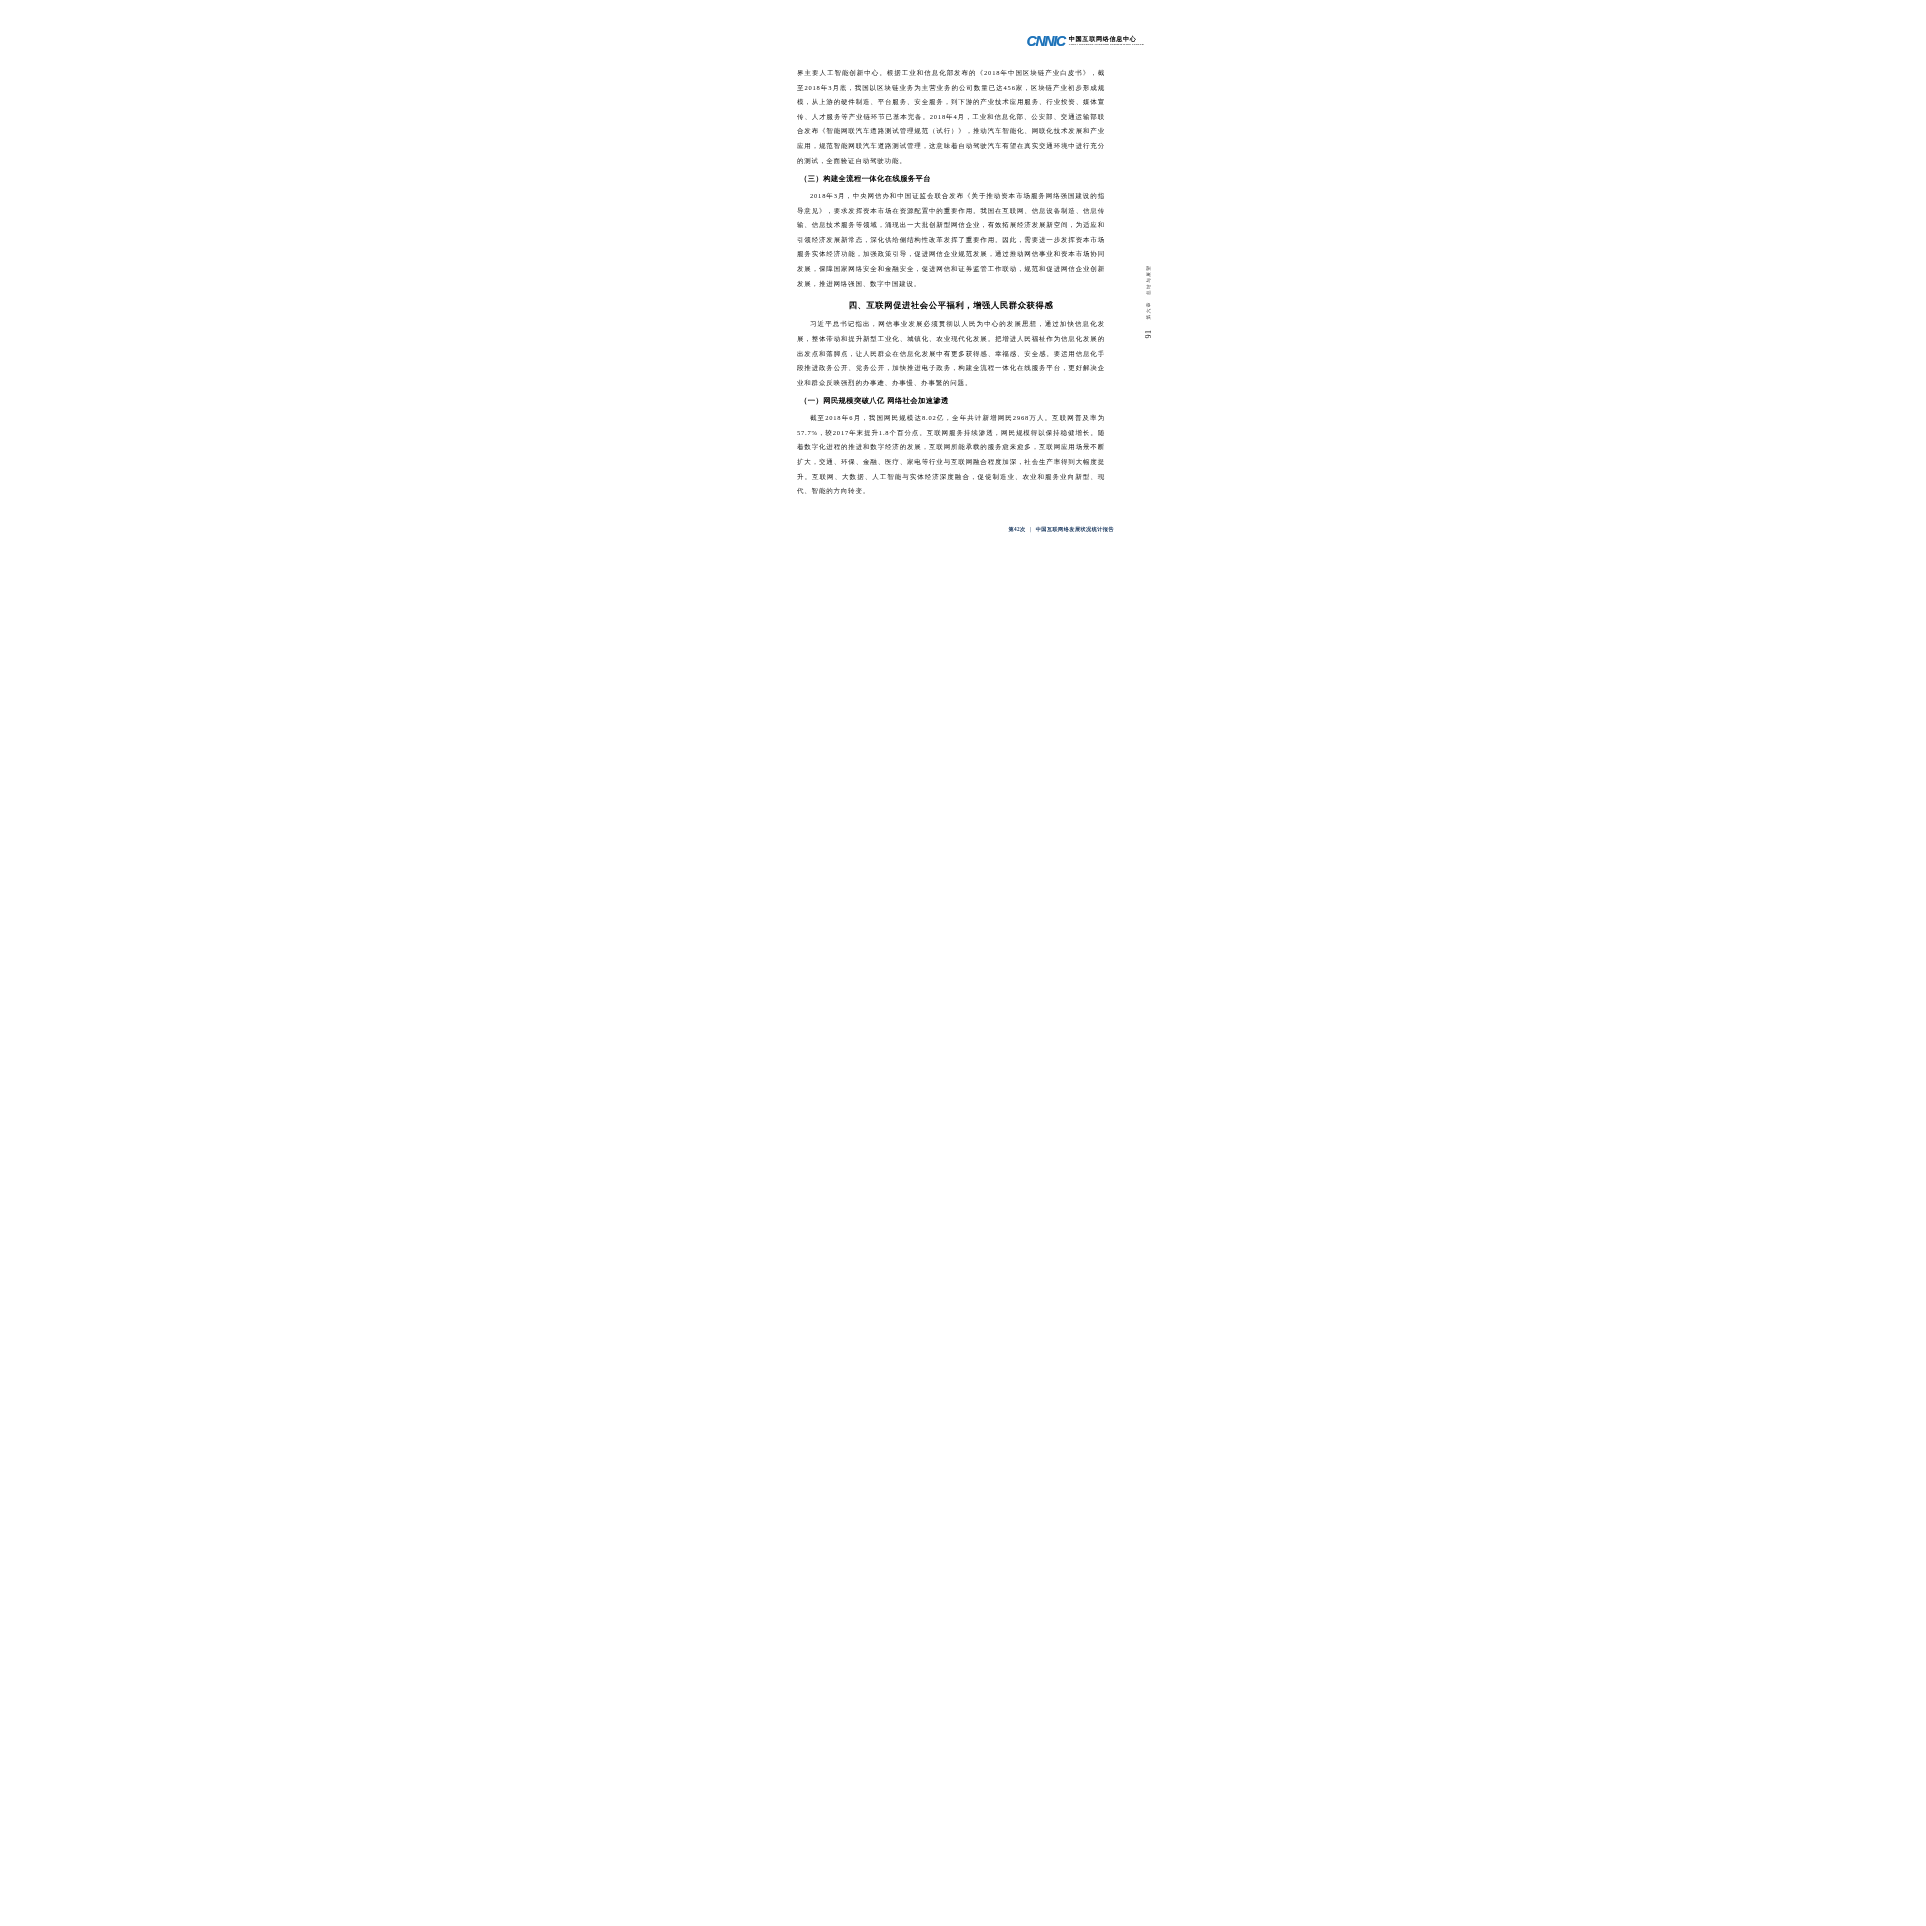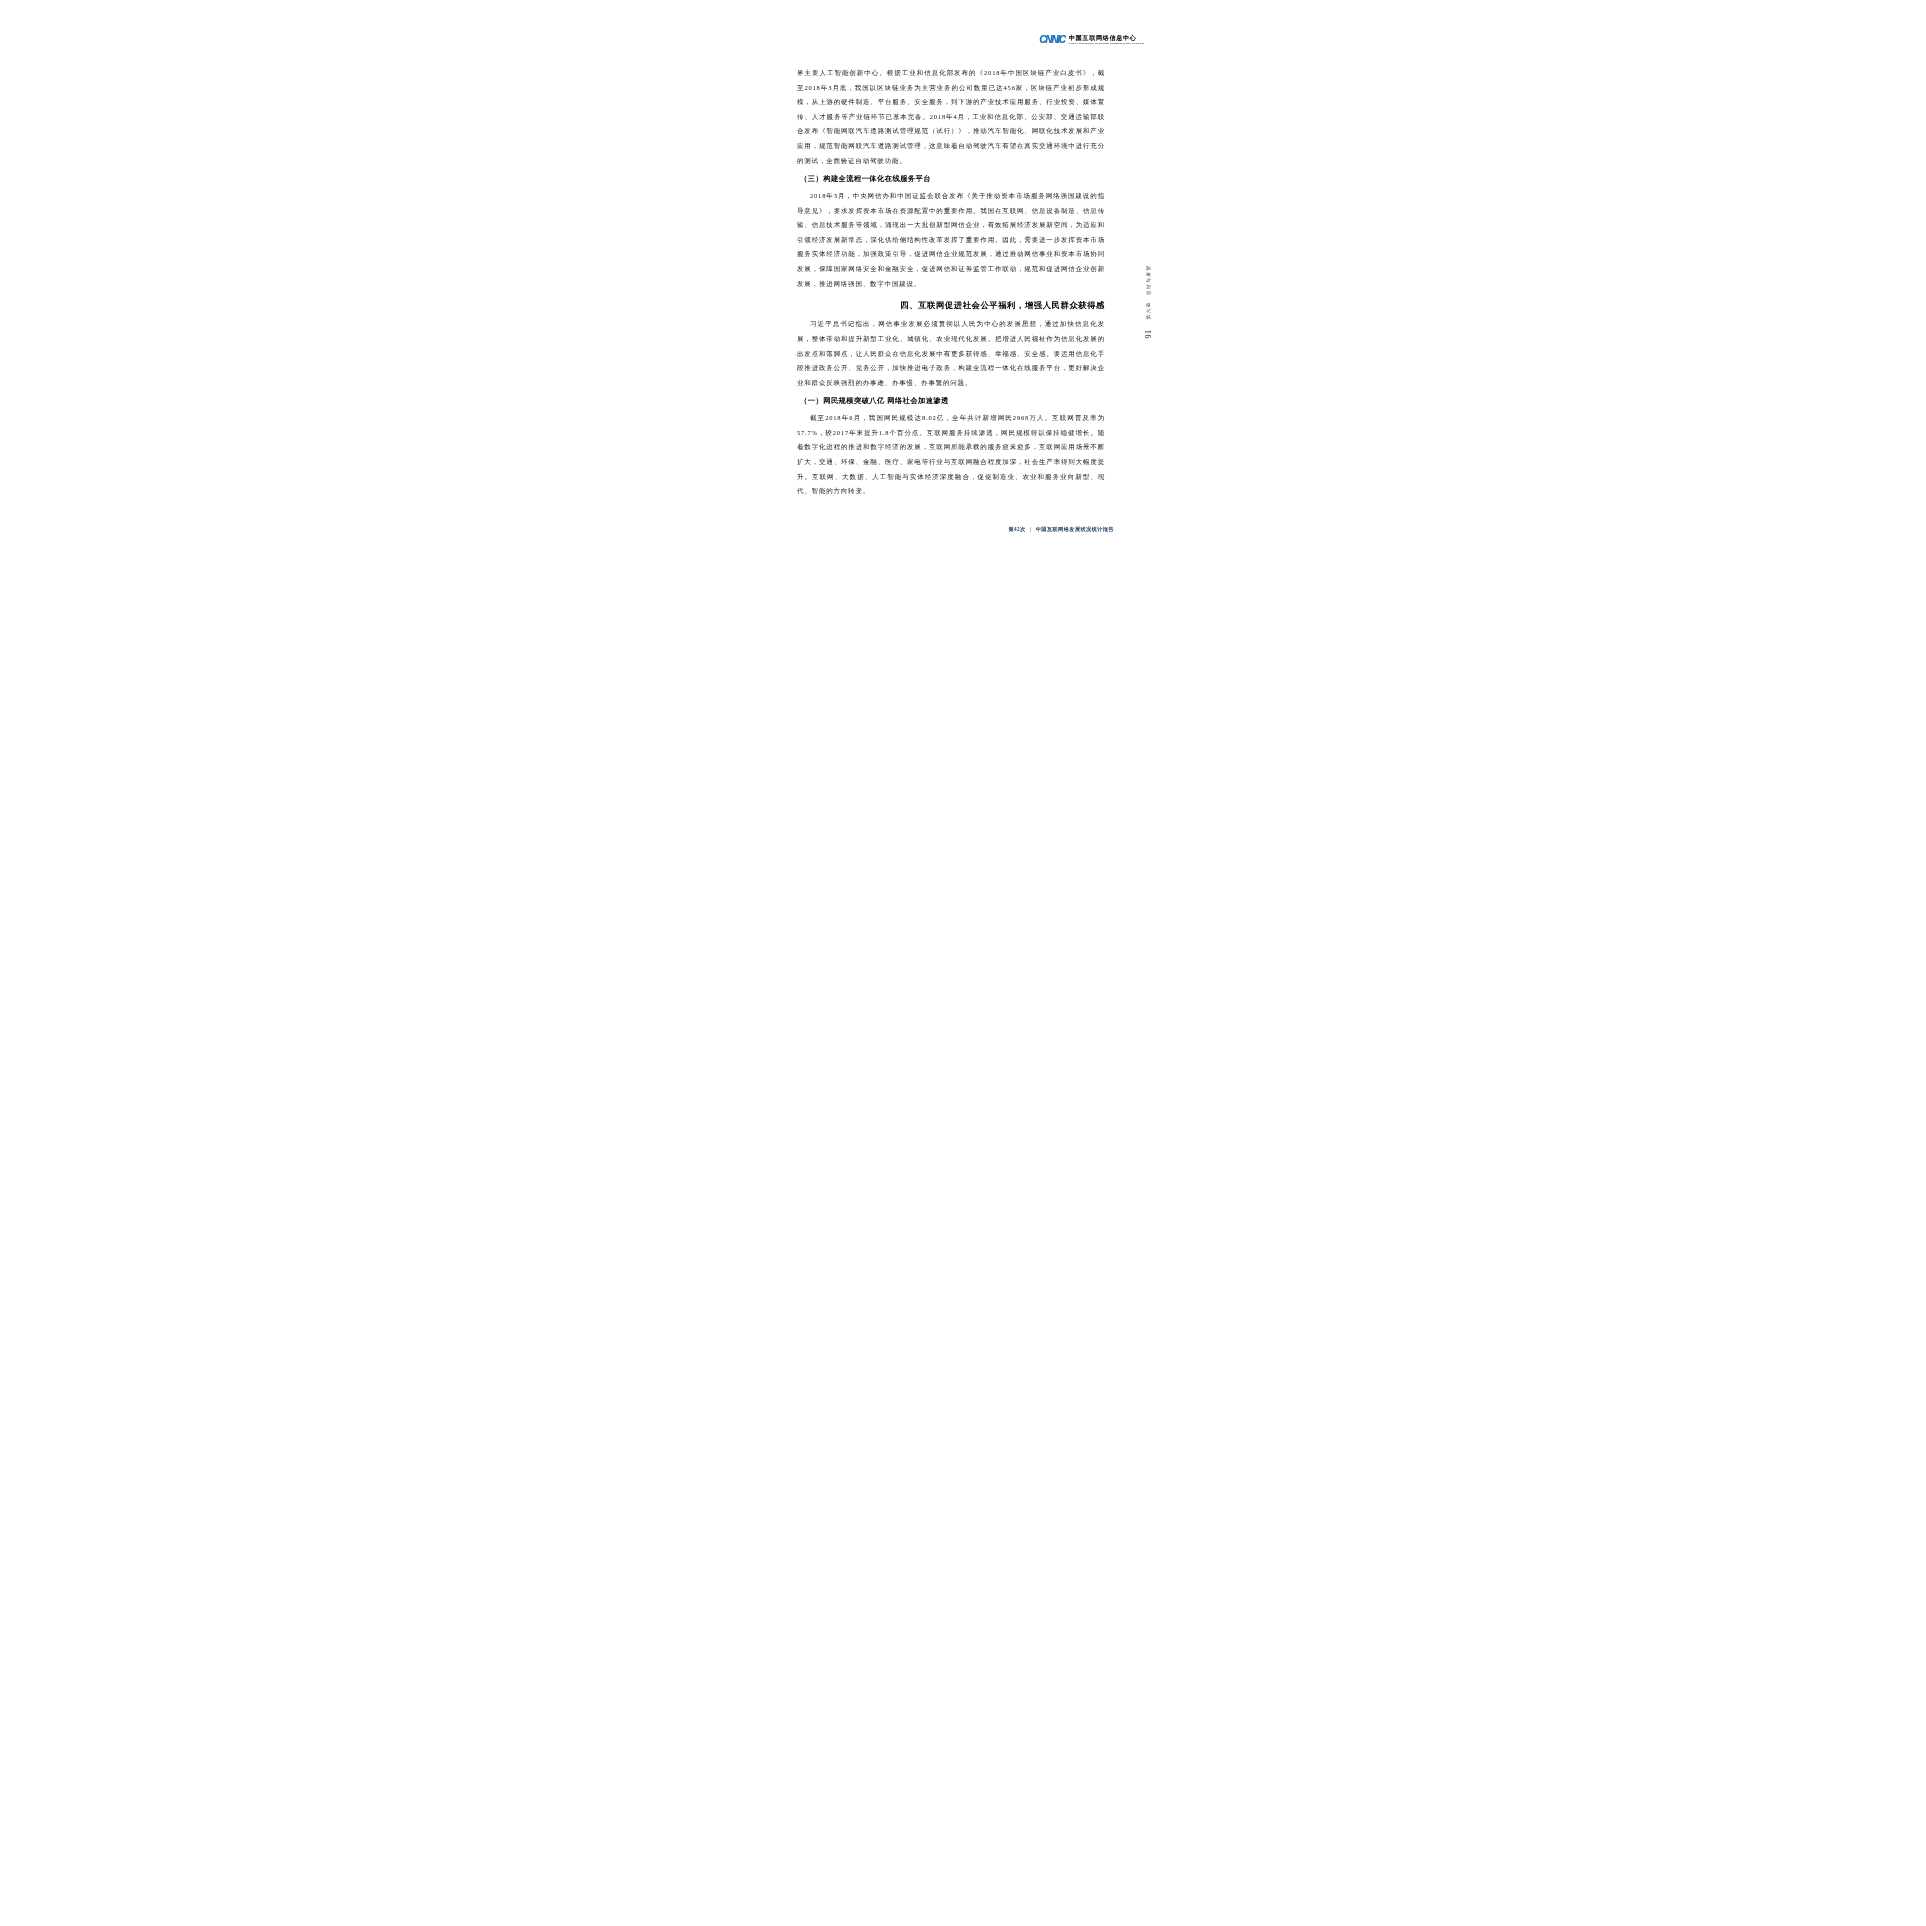--- a/index.html
+++ b/index.html
@@ -19,21 +19,21 @@
     top:34px;
     right:22.3px;
     display:flex;
     align-items:center;
     gap:3.9px;
   }
   .logo-wordmark {
     font-family:"Liberation Sans", sans-serif;
     font-weight:700;
     font-style:italic;
-    font-size:10px;
+    font-size:14px;
     line-height:1;
     letter-spacing:-1.2px;
     color:#1e72b8;
     text-shadow:0.4px -0.4px 0 #7db6e0;
   }
   .logo-names { display:flex; flex-direction:column; justify-content:center; }
   .logo-cn {
     font-family:"Liberation Sans", sans-serif;
     font-weight:700;
     font-size:6.2px;
@@ -79,21 +79,21 @@
     text-align:left;
     margin:3.9px 0 2.3px 3.1px;
   }
   .h-main {
     font-family:"Liberation Sans", sans-serif;
     font-weight:700;
     font-size:8.3px;
     line-height:17px;
     letter-spacing:0.6px;
     color:#000;
-    text-align:right;
+    text-align:center;
     margin:6.2px 0 3.1px 0;
   }
 
   
   .chapter-label {
     position:absolute;
     left:388px;
     top:292px;
     transform:translate(-50%,-50%) rotate(-90deg);
     white-space:nowrap;

